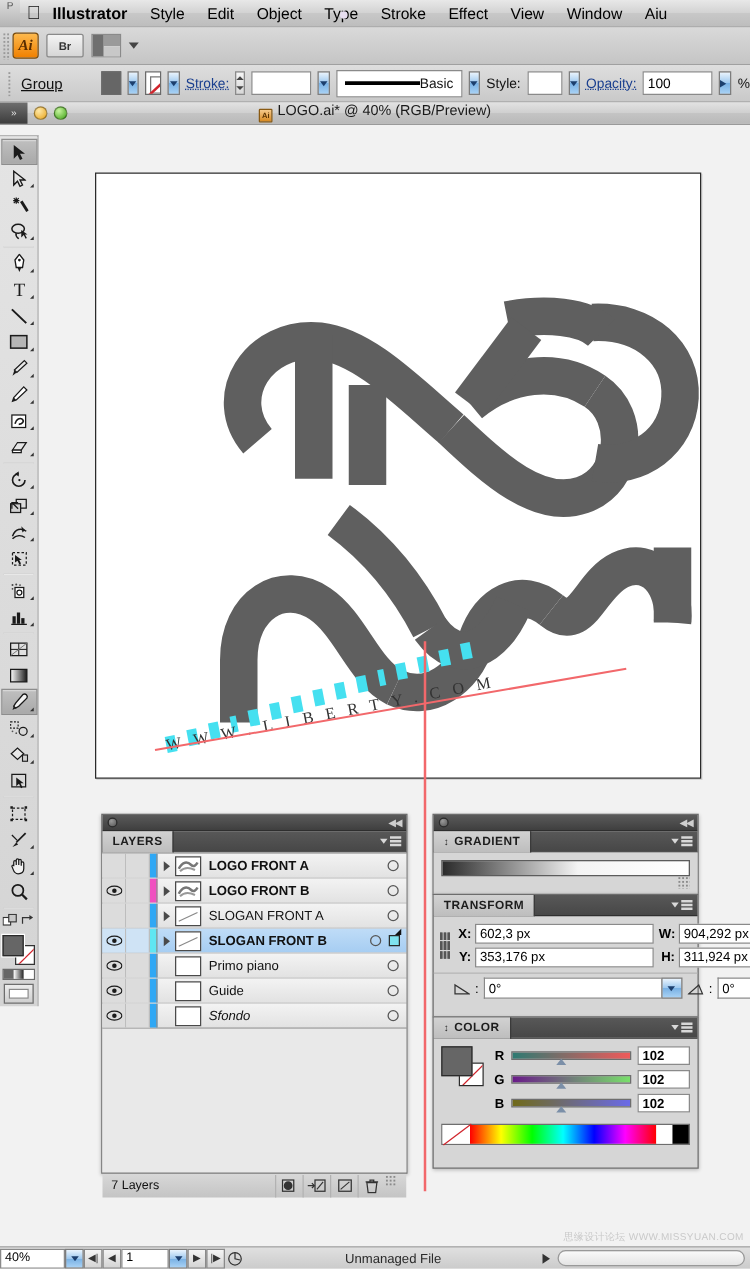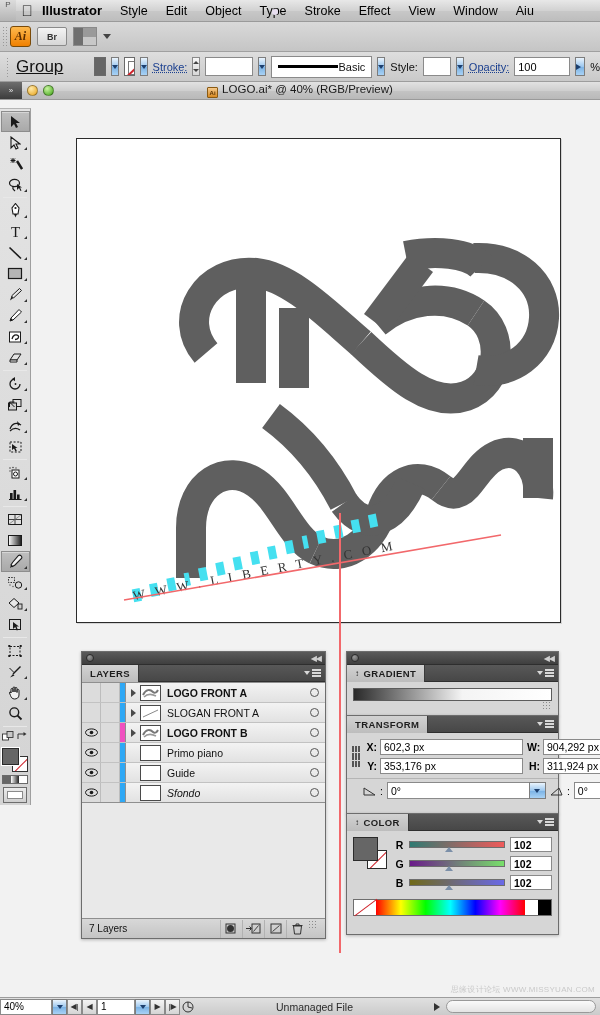--- a/index.html
+++ b/index.html
@@ -72,21 +72,21 @@
   .ctrlbar {
     height: 30px; width:600px;
     background: linear-gradient(to bottom,#dedede,#c9c9c9);
     border-bottom:1px solid #9d9d9d;
     display:flex;align-items:center;gap:5px;padding-left:6px;
     font-size:11px;color:#111; position:relative;
   }
   .ctrlbar .grip2{width:5px;height:20px;
     background-image: radial-gradient(circle,#9a9a9a 0.7px,transparent 0.8px);
     background-size:3px 3px;margin-right:3px;}
-  .lbl-group{font-size:17px;margin-right:26px;text-decoration:underline;}
+  .lbl-group{font-size:12px;margin-right:26px;text-decoration:underline;}
   .swatch-fill{
     width:26px;height:19px;border:1px solid #6a6a6a;background:#666;
   }
   .swatch-none{
     width:22px;height:19px;border:1px solid #6a6a6a;background:#fff;position:relative;overflow:hidden;
   }
   .swatch-none::after{
     content:"";position:absolute;left:-3px;top:8px;width:30px;height:1.6px;
     background:#d0242c;transform:rotate(-43deg);
   }
@@ -705,57 +705,78 @@
         <svg width="19" height="14" viewBox="0 0 19 14">
             <path d="M2 9 C5 3 9 3 12 6 C14 8 16 6 17 4" stroke="#777" stroke-width="2" fill="none"></path>
             <path d="M3 11 C7 7 11 8 15 10" stroke="#999" stroke-width="1.6" fill="none"></path>
           </svg>
       </span>
       <span class="lname bold">LOGO FRONT A</span>
       <span class="target-circ"></span>
     </div>
 
     <div class="layer-row">
+      <span class="eye-cell">
+        <svg width="13" height="9" viewBox="0 0 13 9">
+            <ellipse cx="6.5" cy="4.5" rx="6" ry="3.6" fill="none" stroke="#1a1a1a" stroke-width="1"></ellipse>
+            <circle cx="6.5" cy="4.5" r="1.8" fill="#1a1a1a"></circle>
+          </svg>
+      </span>
+      <span class="lock-cell"></span>
+      <span class="colorstrip" style="background:#f050c0"></span>
+      <span class="disc-tri">
+          <i class="t"></i>
+        </span>
+      <span class="thumb">
+        <svg width="19" height="14" viewBox="0 0 19 14">
+            <path d="M2 9 C5 3 9 3 12 6 C14 8 16 6 17 4" stroke="#777" stroke-width="2" fill="none"></path>
+            <path d="M3 11 C7 7 11 8 15 10" stroke="#999" stroke-width="1.6" fill="none"></path>
+          </svg>
+      </span>
+      <span class="lname bold">LOGO FRONT B</span>
+      <span class="target-circ"></span>
+    </div>
+
+    <div class="layer-row">
       <span class="eye-cell"></span>
       <span class="lock-cell"></span>
       <span class="colorstrip" style="background:#2fa8f5"></span>
       <span class="disc-tri">
           <i class="t"></i>
         </span>
       <span class="thumb">
         <svg width="19" height="14" viewBox="0 0 19 14">
             <path d="M2 11 L17 4" stroke="#8a8a8a" stroke-width="1" fill="none"></path>
           </svg>
       </span>
       <span class="lname">SLOGAN FRONT A</span>
       <span class="target-circ"></span>
     </div>
 
-    <div class="layer-row">
-      <span class="eye-cell">
+    <div class="layer-row sel">
+      <span class="eye-cell" style="background:#cfe3f5">
         <svg width="13" height="9" viewBox="0 0 13 9">
             <ellipse cx="6.5" cy="4.5" rx="6" ry="3.6" fill="none" stroke="#1a1a1a" stroke-width="1"></ellipse>
             <circle cx="6.5" cy="4.5" r="1.8" fill="#1a1a1a"></circle>
           </svg>
       </span>
-      <span class="lock-cell"></span>
-      <span class="colorstrip" style="background:#f050c0"></span>
+      <span class="lock-cell" style="background:#cfe3f5"></span>
+      <span class="colorstrip" style="background:#5fe6f2"></span>
       <span class="disc-tri">
           <i class="t"></i>
         </span>
       <span class="thumb">
         <svg width="19" height="14" viewBox="0 0 19 14">
-            <path d="M2 9 C5 3 9 3 12 6 C14 8 16 6 17 4" stroke="#777" stroke-width="2" fill="none"></path>
-            <path d="M3 11 C7 7 11 8 15 10" stroke="#999" stroke-width="1.6" fill="none"></path>
-          </svg>
-      </span>
-      <span class="lname bold">LOGO FRONT B</span>
+            <path d="M2 11 L17 4" stroke="#8a8a8a" stroke-width="1" fill="none"></path>
+          </svg>
+      </span>
+      <span class="lname bold">SLOGAN FRONT B</span>
       <span class="target-circ"></span>
-    </div>
-
+      <span class="sel-sq"></span>
+    </div>
 
     <div class="layer-row">
       <span class="eye-cell">
         <svg width="13" height="9" viewBox="0 0 13 9">
             <ellipse cx="6.5" cy="4.5" rx="6" ry="3.6" fill="none" stroke="#1a1a1a" stroke-width="1"></ellipse>
             <circle cx="6.5" cy="4.5" r="1.8" fill="#1a1a1a"></circle>
           </svg>
       </span>
       <span class="lock-cell"></span>
       <span class="colorstrip" style="background:#2fa8f5"></span>

